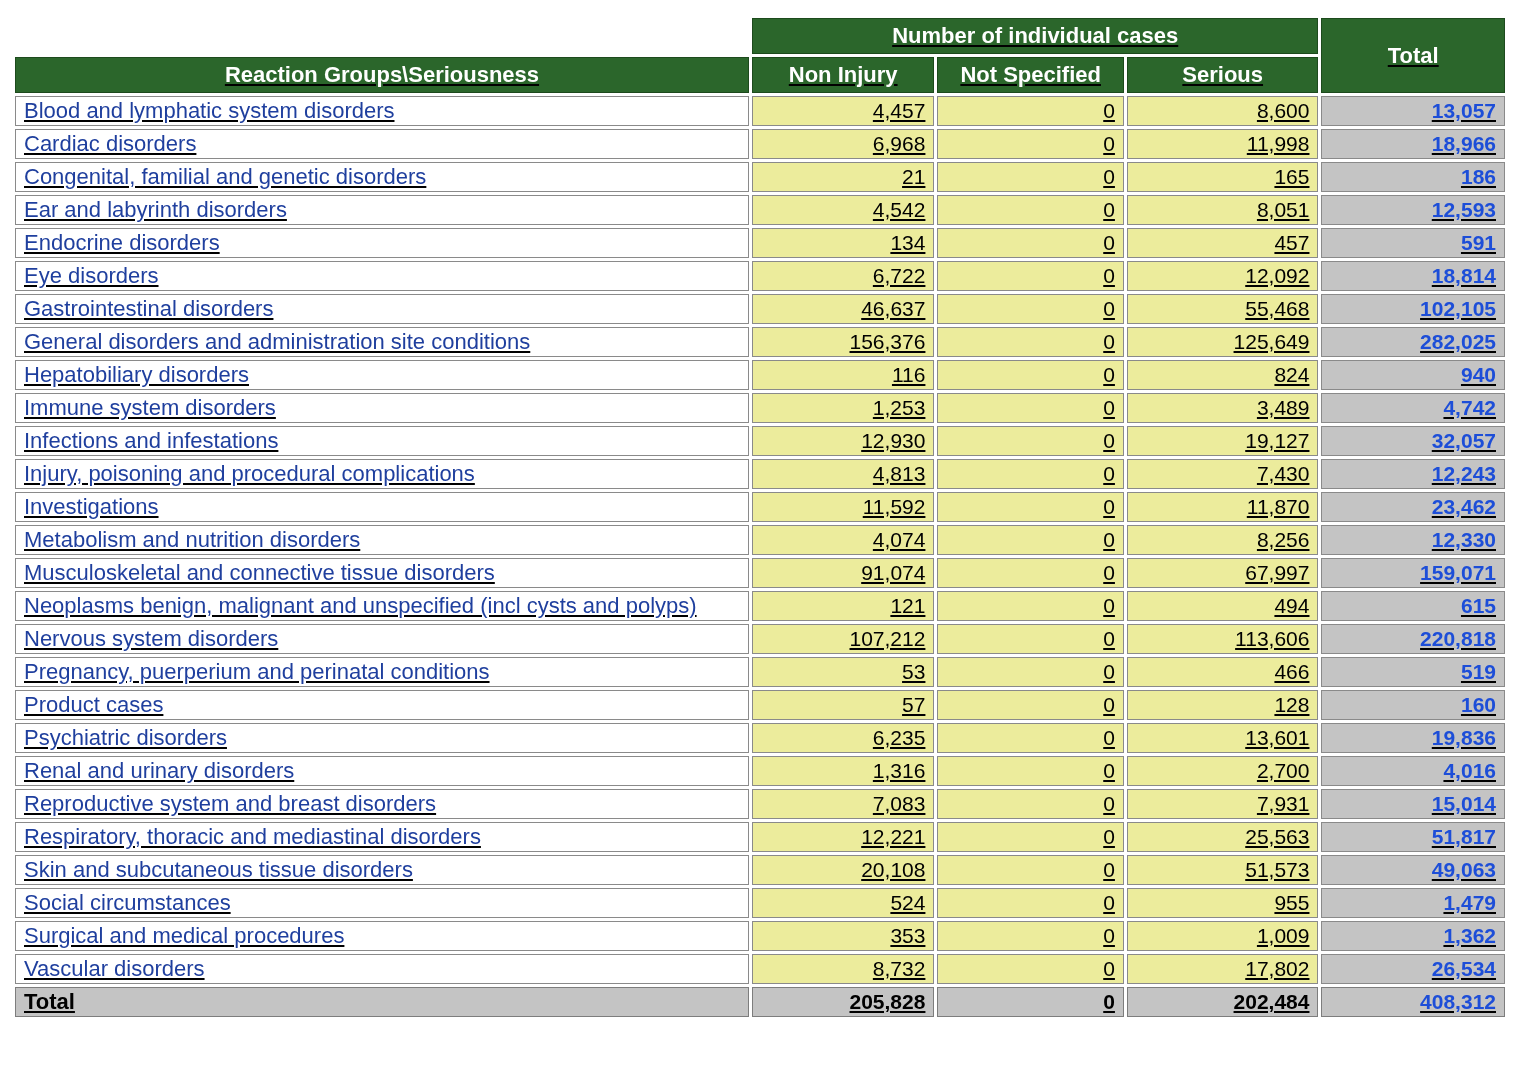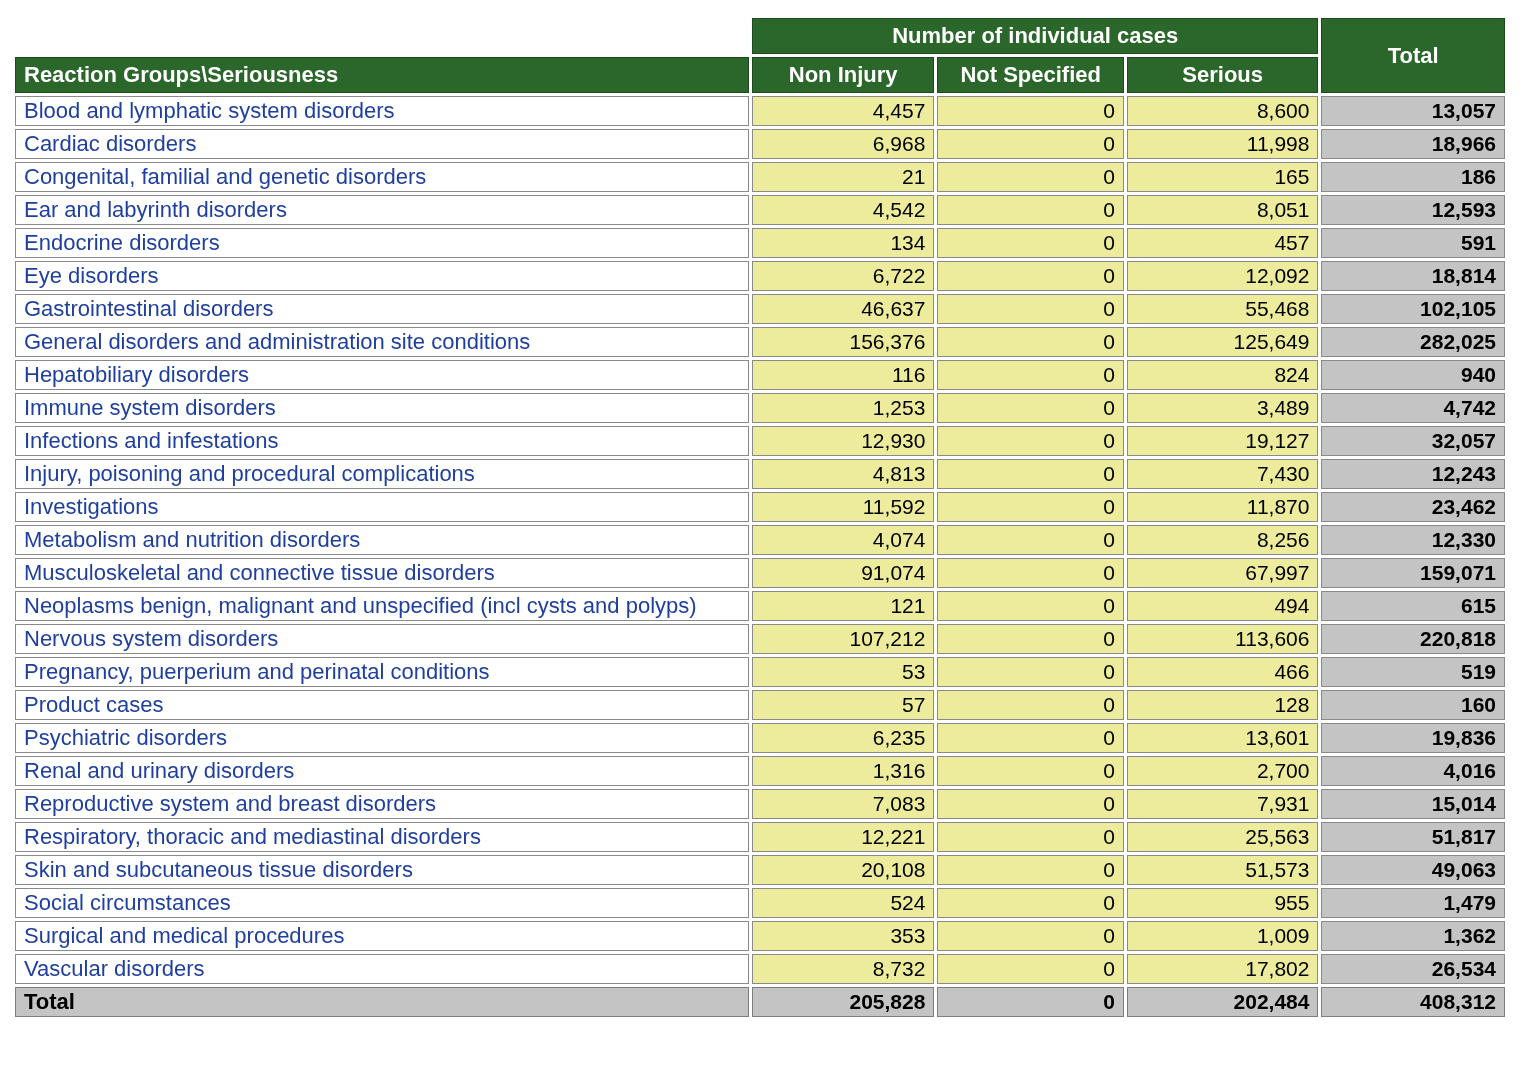--- a/index.html
+++ b/index.html
@@ -9,20 +9,21 @@
     background: #ffffff;
     font-family: "Liberation Sans", "DejaVu Sans", sans-serif;
     overflow: hidden;
   }
   table.cases {
     border-collapse: separate;
     border-spacing: 3px;
     table-layout: fixed;
     width: 1496px;
     margin: 15px 0 0 12px;
+    text-decoration: underline;
   }
   col.c-label { width: 728px; }
   col.c-nonser { width: 181px; }
   col.c-notspec { width: 185px; }
   col.c-serious { width: 190px; }
   col.c-total { width: 182px; }
 
   th, td {
     padding: 1px 8px;
     line-height: 26px;
@@ -37,39 +38,39 @@
     text-align: center;
     border: 1px solid #1d4a1d;
     vertical-align: middle;
     padding: 4px 8px;
   }
   th.blank {
     background: transparent;
     border: none;
   }
   th.rowhead {
-    text-align: left;
+    text-align: center;
   }
   td.label {
     background: #ffffff;
     color: #1F3F9E;
     font-size: 22px;
     text-align: left;
     border: 1px solid #8a8a8a;
   }
   td.num {
     background: #ECEC9C;
     color: #000000;
     font-size: 21px;
     text-align: right;
     border: 1px solid #8a8a8a;
   }
   td.rowtotal {
     background: #C4C4C4;
-    color: #000000;
+    color: #1d4ed8;
     font-size: 21px;
     font-weight: bold;
     text-align: right;
     border: 1px solid #8a8a8a;
   }
   tr.grand td {
     background: #C4C4C4;
     font-weight: bold;
     border: 1px solid #7d7d7d;
   }

